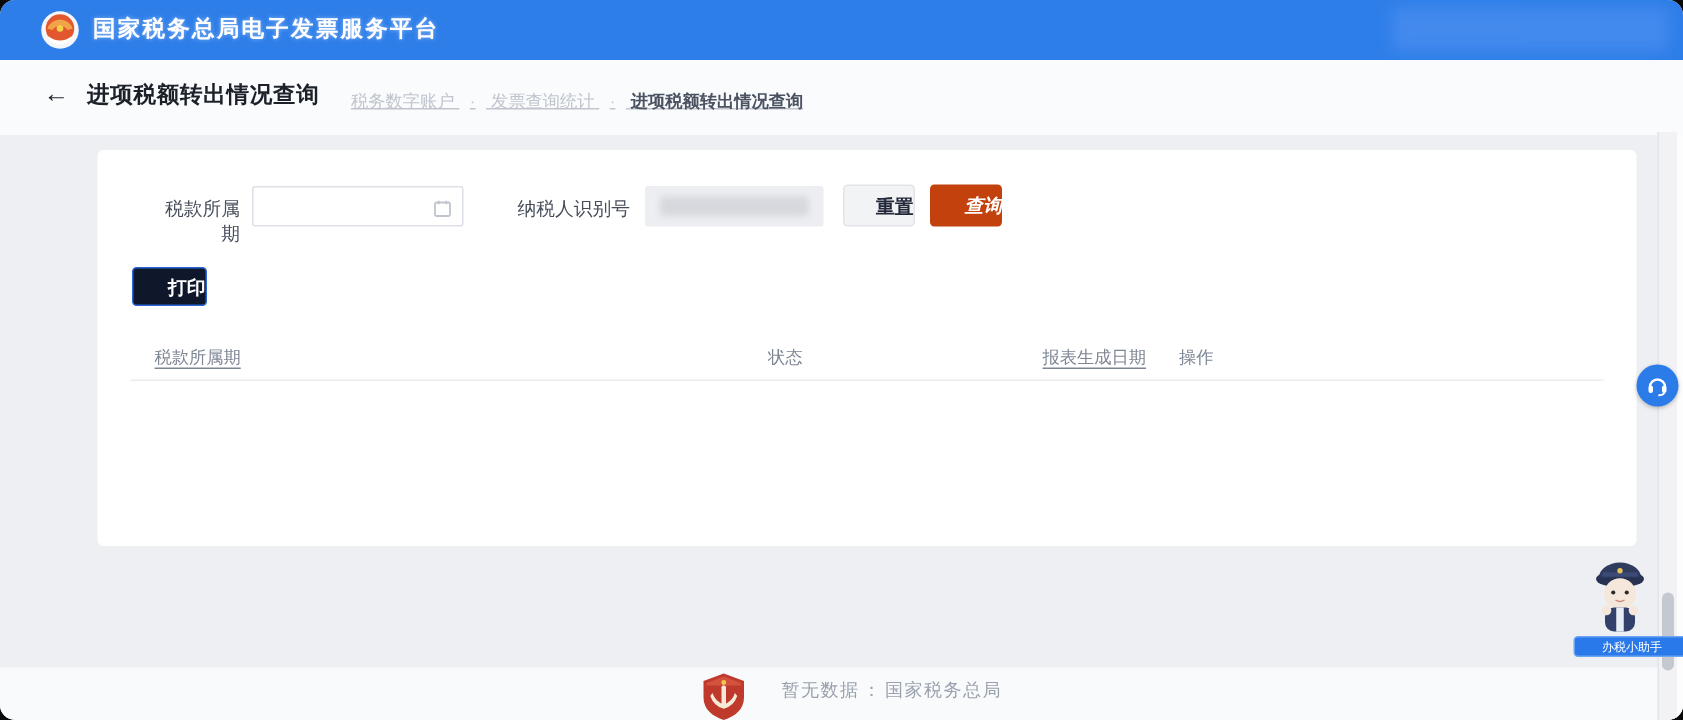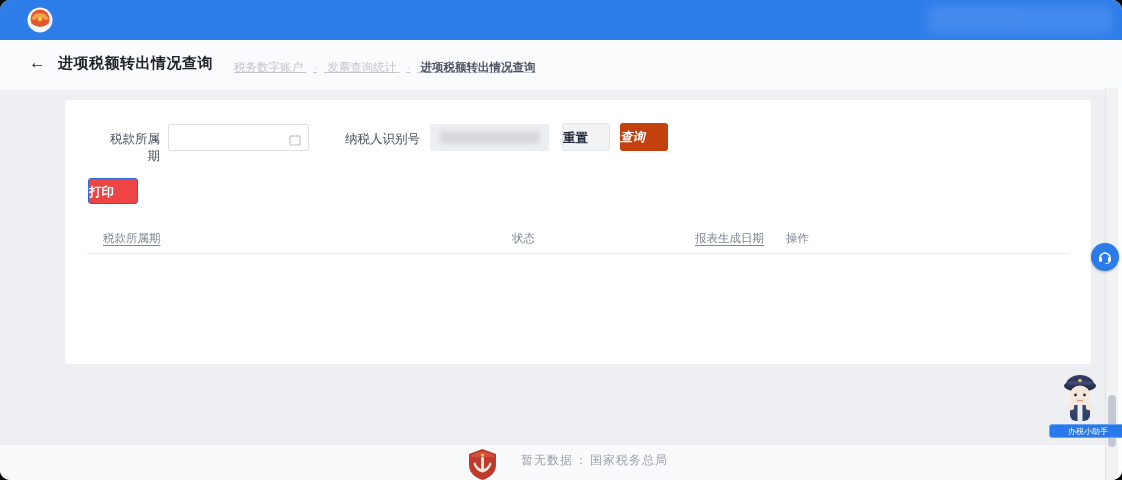--- a/index.html
+++ b/index.html
@@ -26,25 +26,25 @@
   .card{position:absolute;left:65px;top:100px;width:1026px;height:264px;background:#ffffff;border-radius:4px;}
   .form-label{position:absolute;font-size:12.5px;color:#474e5b;}
   .lbl-period{left:33px;top:31px;width:62px;text-align:right;}
   .lbl-taxpayer{left:280px;top:31px;width:78px;}
   .input-period{position:absolute;left:103px;top:24px;width:141px;height:27px;border:1px solid #dcdfe6;
                 border-radius:2px;background:#fff;box-sizing:border-box;}
   .input-period input{border:0;outline:0;width:108px;height:23px;margin:1px 0 0 8px;font-size:12px;background:transparent;}
   .cal-icon{position:absolute;right:7px;top:7px;width:12px;height:12px;cursor:pointer;}
   .input-taxpayer{position:absolute;left:365px;top:24px;width:119px;height:27px;background:#eceef2;border-radius:2px;}
   .redact-streak{margin:7px 10px;height:13px;background:#d6d8dd;filter:blur(2px);border-radius:2px;}
-  .btn{position:absolute;height:28px;border-radius:3px;font-size:12.5px;text-align:left;line-height:28px;
+  .btn{position:absolute;height:28px;border-radius:3px;font-size:12.5px;text-align:right;line-height:28px;
        cursor:pointer;box-sizing:border-box;user-select:none;}
   .btn-reset{left:497px;top:23px;width:48px;background:#f2f3f5;border:1px solid #e2e4e9;color:#22283a;font-weight:bold;}
   .btn-query{left:555px;top:23px;width:48px;background:#c2410c;color:#fff;font-weight:bold;font-style:italic;}
-  .btn-print{left:23px;top:78px;width:50px;height:26px;line-height:26px;background:#ef4444;color:#fff;
+  .btn-print{left:23px;top:78px;width:50px;height:26px;line-height:26px;background:#0f172a;color:#fff;
              border:1px solid #2a66d6;font-weight:bold;}
 
   
   .thead{position:absolute;top:131px;left:0;right:0;height:20px;font-size:11.5px;color:#7e8694;}
   .th{position:absolute;top:0;white-space:nowrap;}
   .th.sortable{text-decoration:underline;text-underline-offset:3px;cursor:pointer;}
   .th-0{left:38px;} .th-1{left:447px;} .th-2{left:630px;} .th-3{left:721px;}
   .divider{position:absolute;top:153px;left:22px;right:22px;height:1px;background:#e9ebef;}
 
   
@@ -79,20 +79,21 @@
   <header class="topbar">
     <span class="logo">
       <svg width="26" height="26" viewBox="0 0 26 26">
         <circle cx="13" cy="13" r="12.5" fill="#f4f6fa"></circle>
         <circle cx="13" cy="12" r="9.5" fill="#e2572d"></circle>
         <path d="M4.5 12 A9 9 0 0 1 21.5 12 L18 13 A6 6 0 0 0 8 13 Z" fill="#f2a34a"></path>
         <path d="M5 17 Q13 23 21 17 L19.5 20.5 Q13 24.5 6.5 20.5 Z" fill="#ffffff"></path>
         <circle cx="13" cy="12" r="2.2" fill="#f7d04a"></circle>
       </svg>
     </span>
+    <div class="app-title">国家税务总局电子发票服务平台</div>
     <div class="redacted-user"></div>
   </header>
 
   <div class="crumb-bar">
     <span class="back-arrow">←</span>
     <h1 class="page-title">进项税额转出情况查询</h1>
     <nav class="crumbs">
       <span>税务数字账户</span>
       <span class="sep">·</span>
       <span>发票查询统计</span>

